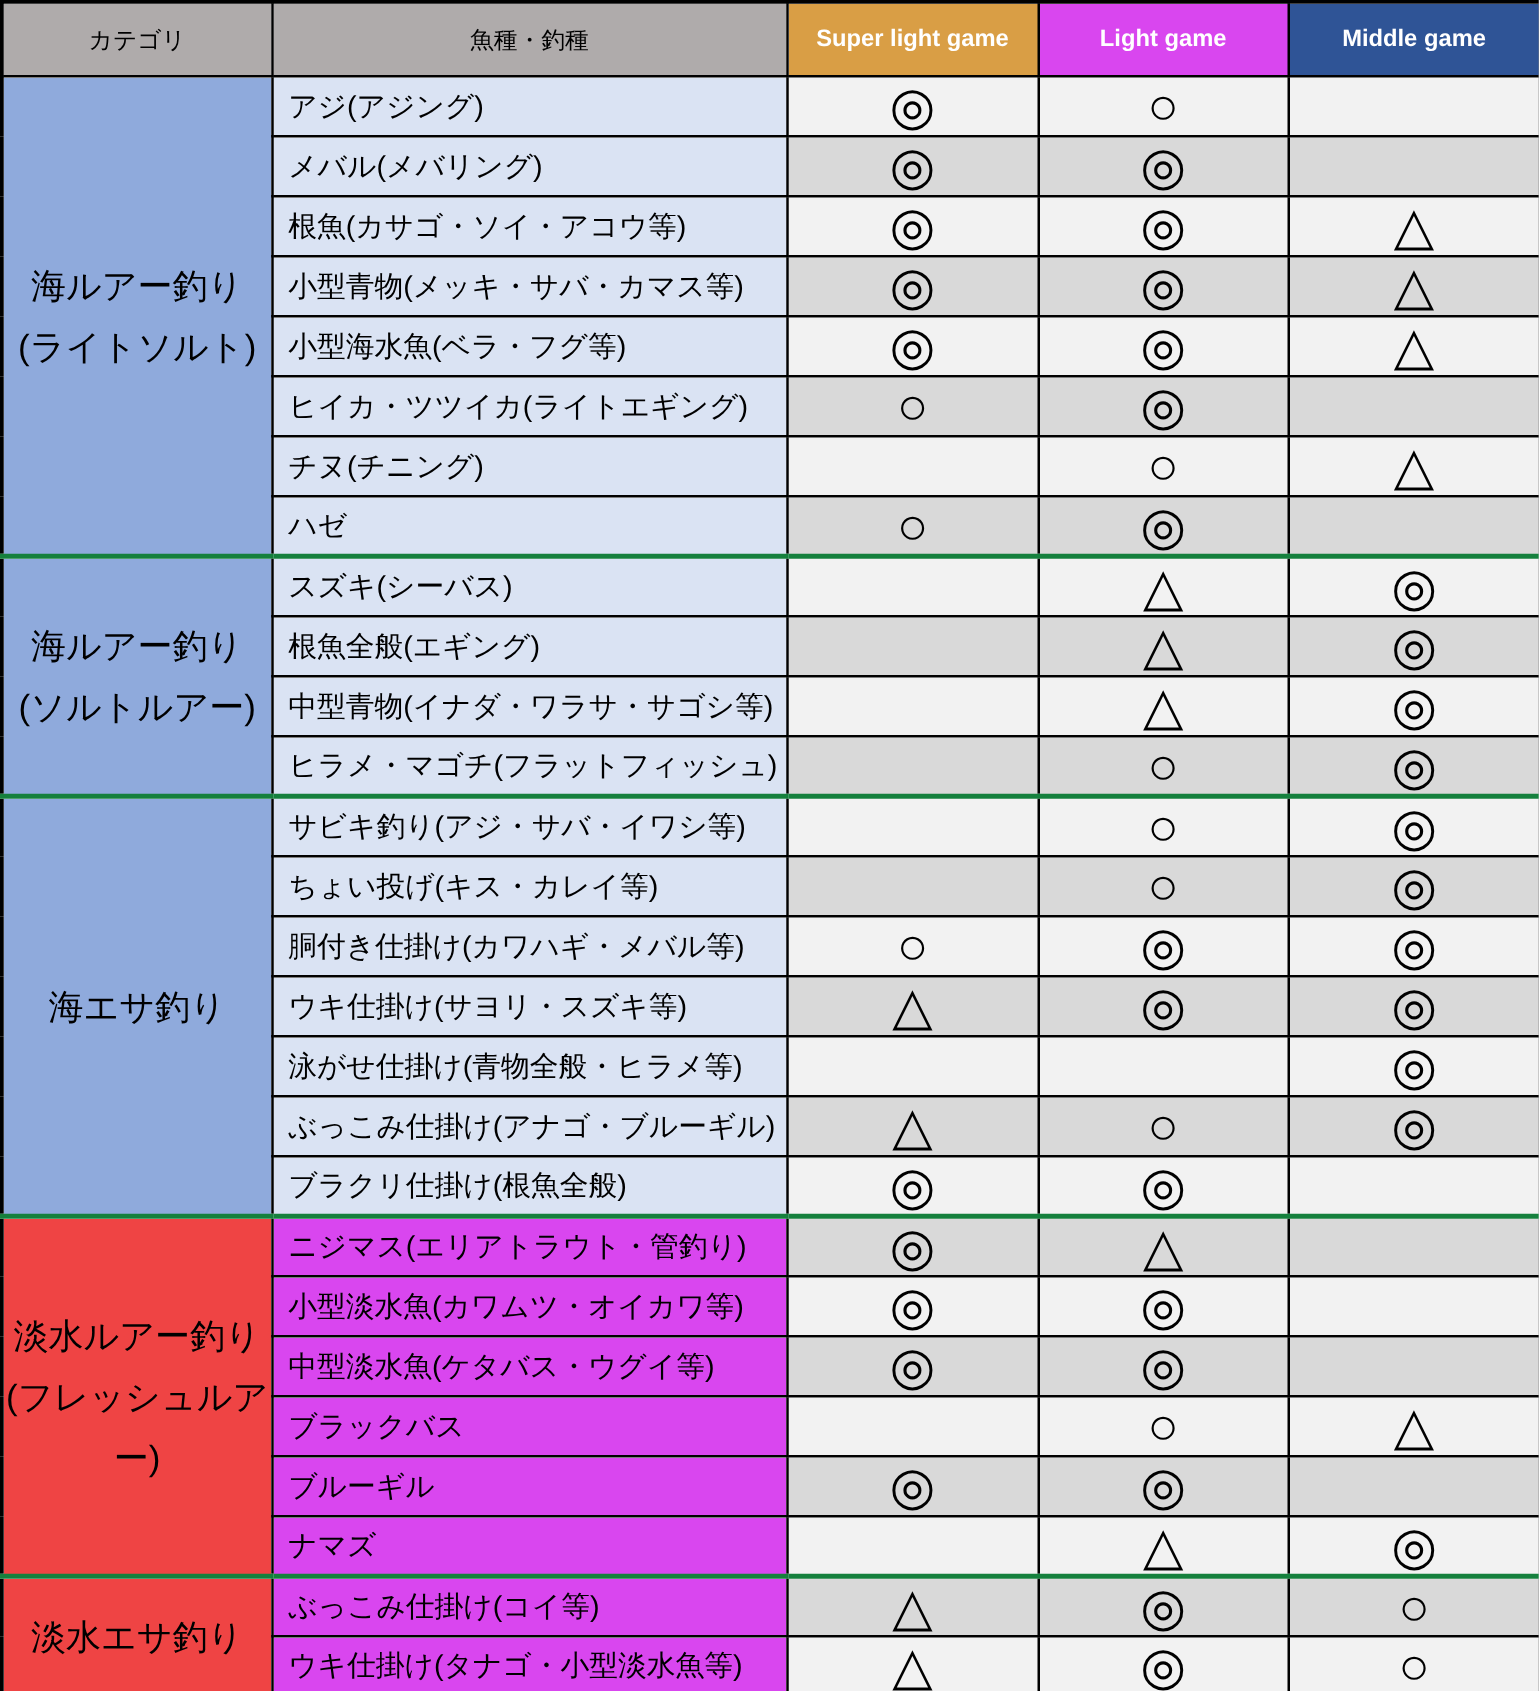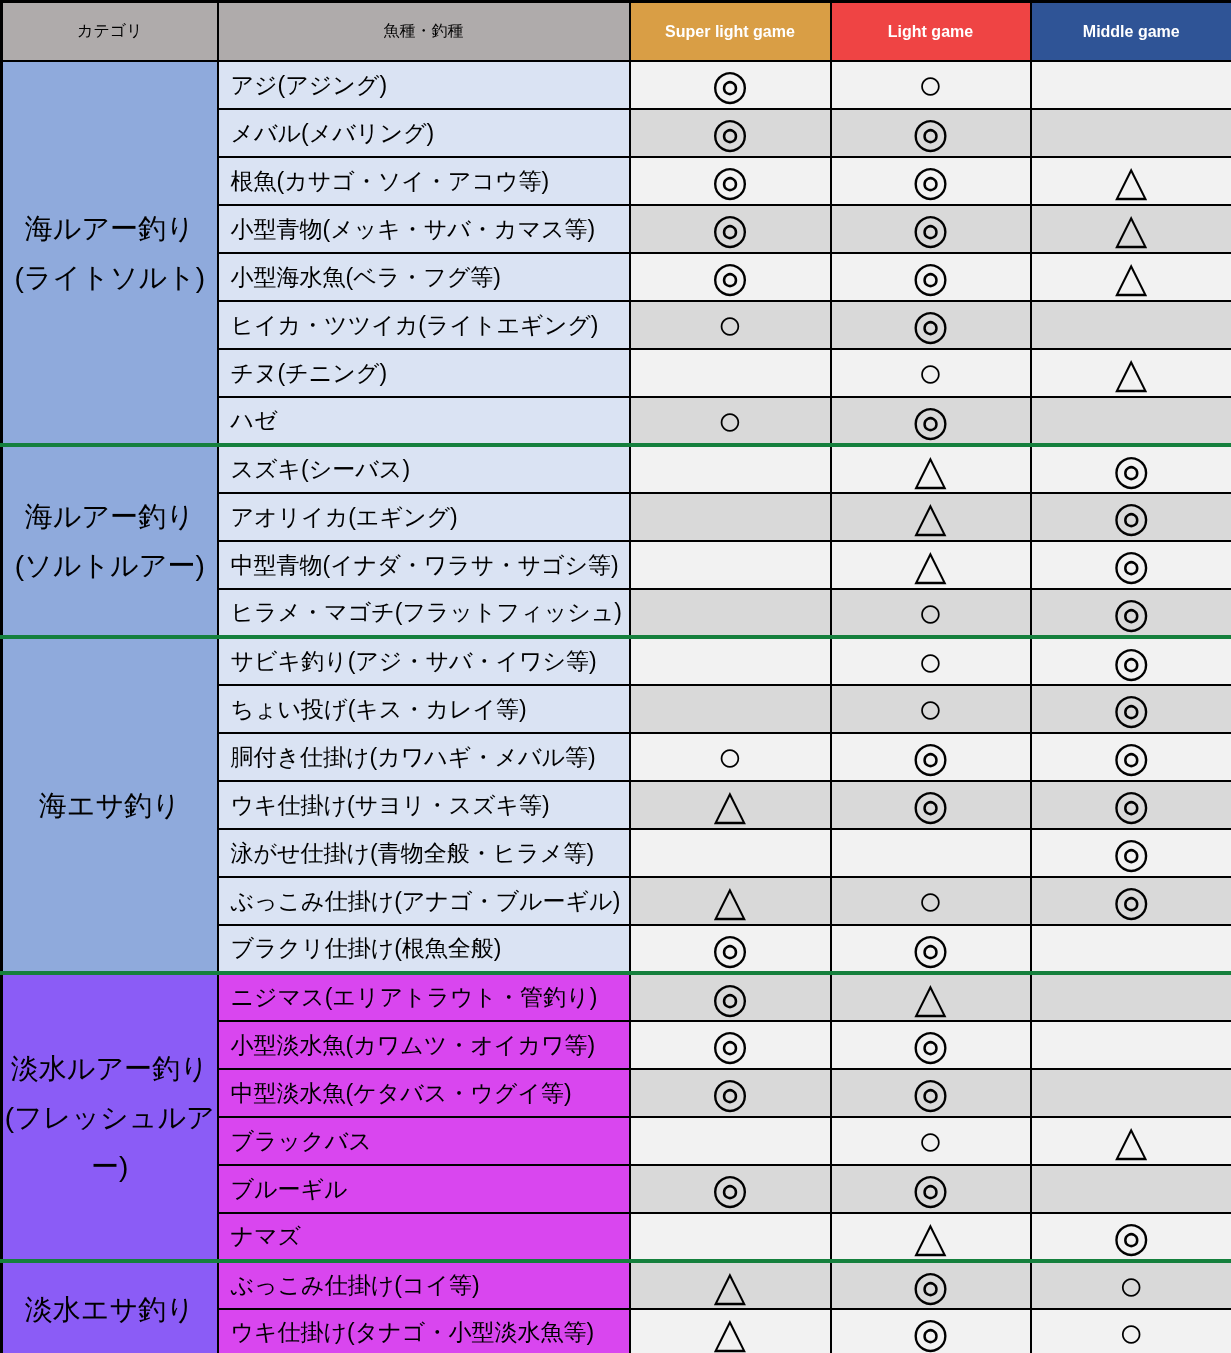--- a/index.html
+++ b/index.html
@@ -1,28 +1,28 @@
 <!DOCTYPE html>
 <html lang="ja"><head>
 <meta charset="utf-8">
 <style>
   html,body{margin:0;padding:0;background:#fff;}
   body{width:1231px;font-family:"Liberation Sans","DejaVu Sans",sans-serif;color:#000;}
   table{width:1231px;height:1353px;table-layout:fixed;border-collapse:collapse;border:3px solid #000;}
   th,td{border:2px solid #000;padding:0;overflow:hidden;}
-  thead th{height:57px;font-size:16px;font-weight:500;text-align:center;vertical-align:middle;background:#AFABAB;}
+  thead th{height:57px;font-size:19px;font-weight:500;text-align:center;vertical-align:middle;background:#AFABAB;}
   thead th.game{color:#fff;font-weight:700;}
   thead th.slg{background:#D99E45;}
-  thead th.lg{background:#ef4444;}
+  thead th.lg{background:#d946ef;}
   thead th.mg{background:#2F5496;}
   tbody tr{height:48px;}
   th.cat{font-weight:500;font-size:28px;text-align:center;vertical-align:middle;}
   th.cat .cat-l1,th.cat .cat-l2{display:block;line-height:1.75;}
   th.cat.sea{background:#8FAADC;}
-  th.cat.fresh{background:#8b5cf6;}
+  th.cat.fresh{background:#ef4444;}
   td.fish{font-size:23px;font-weight:500;text-align:left;vertical-align:middle;padding-left:12px;}
   td.fish.sea-row{background:#DAE3F3;}
   td.fish.fresh-row{background:#d946ef;}
   td.sym{text-align:center;vertical-align:middle;font-size:42px;line-height:44px;font-weight:400;}
   tr.r-light td.sym{background:#F2F2F2;}
   tr.r-dark td.sym{background:#D9D9D9;}
   tr.group-start th,tr.group-start td{border-top:4px solid #15803d;}
 </style>
 </head>
 <body>
@@ -103,21 +103,21 @@
       <th class="cat sea" rowspan="4">
         <span class="cat-l1">海ルアー釣り</span>
         <span class="cat-l2">(ソルトルアー)</span>
       </th>
       <td class="fish sea-row">スズキ(シーバス)</td>
       <td class="sym"></td>
       <td class="sym">△</td>
       <td class="sym">◎</td>
     </tr>
     <tr class="r-dark">
-      <td class="fish sea-row">アオリイカ(エギング)</td>
+      <td class="fish sea-row">根魚全般(エギング)</td>
       <td class="sym"></td>
       <td class="sym">△</td>
       <td class="sym">◎</td>
     </tr>
     <tr class="r-light">
       <td class="fish sea-row">中型青物(イナダ・ワラサ・サゴシ等)</td>
       <td class="sym"></td>
       <td class="sym">△</td>
       <td class="sym">◎</td>
     </tr>

